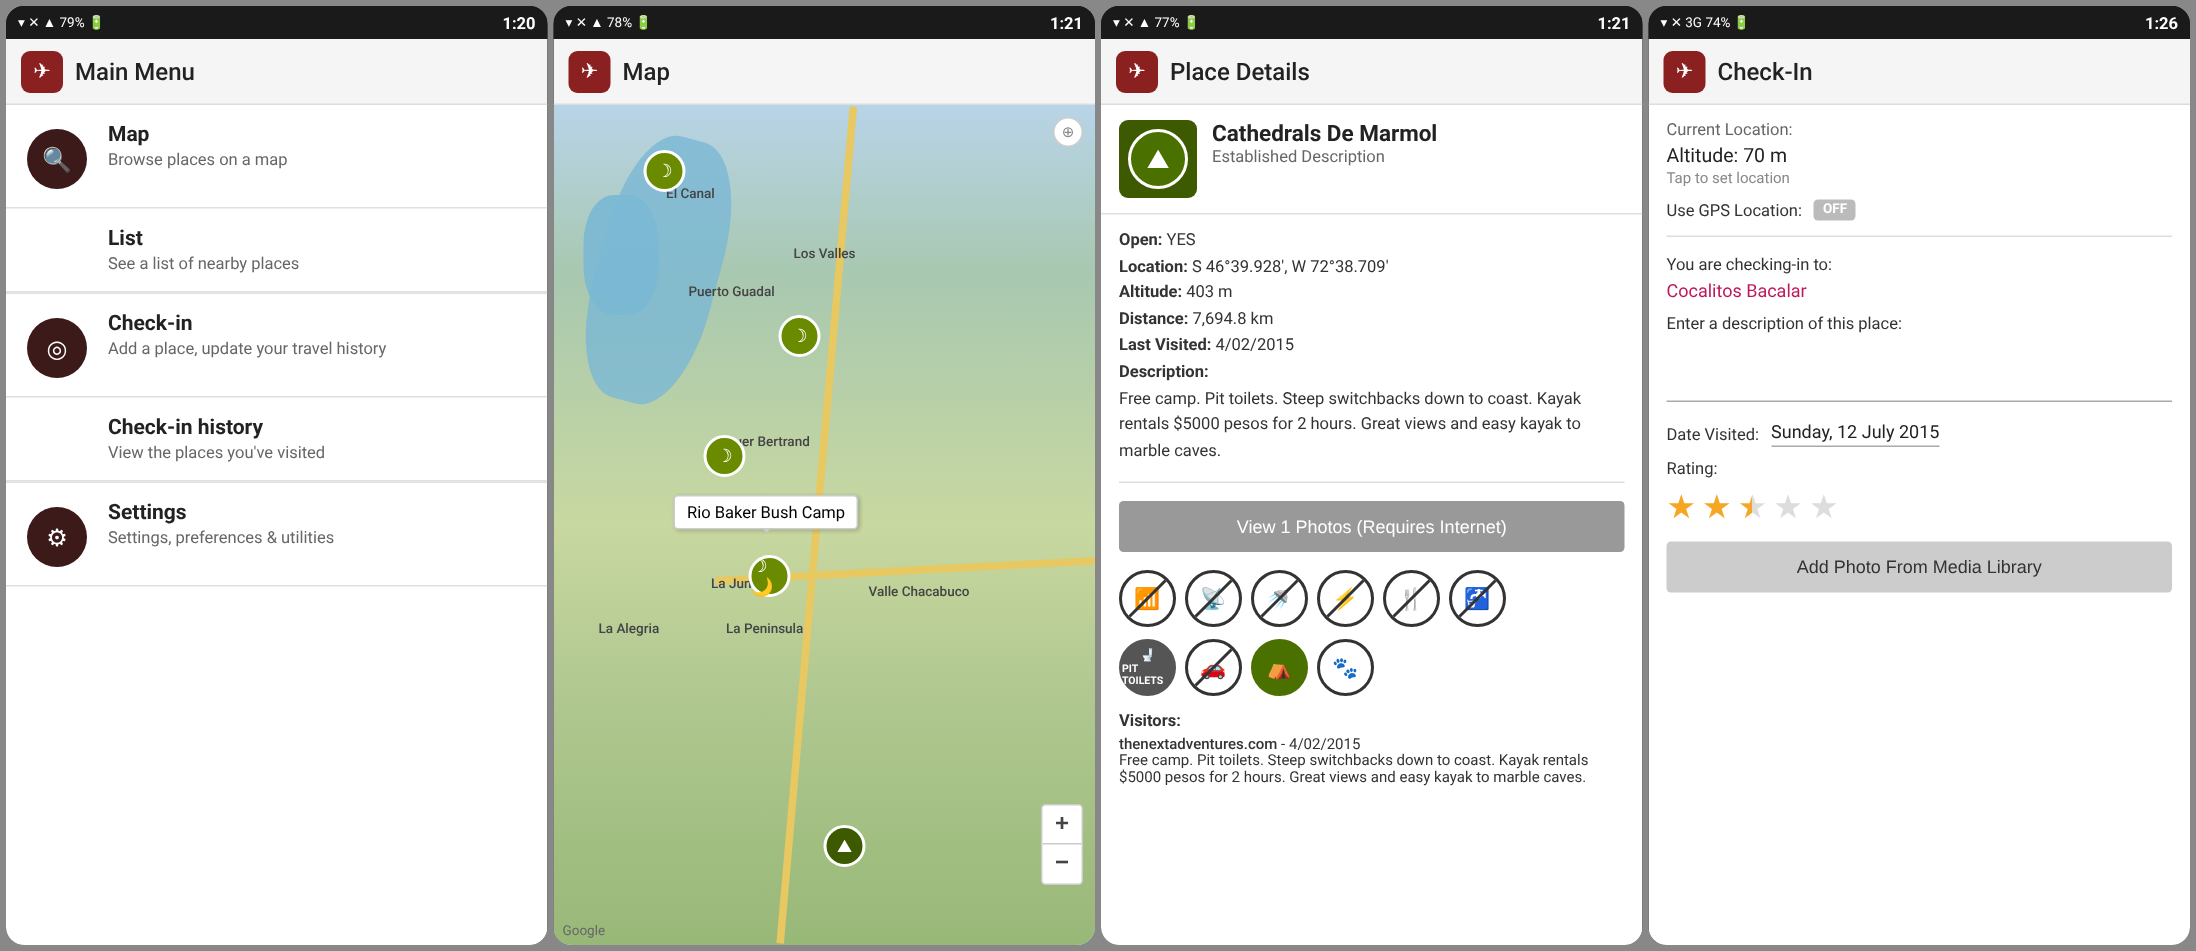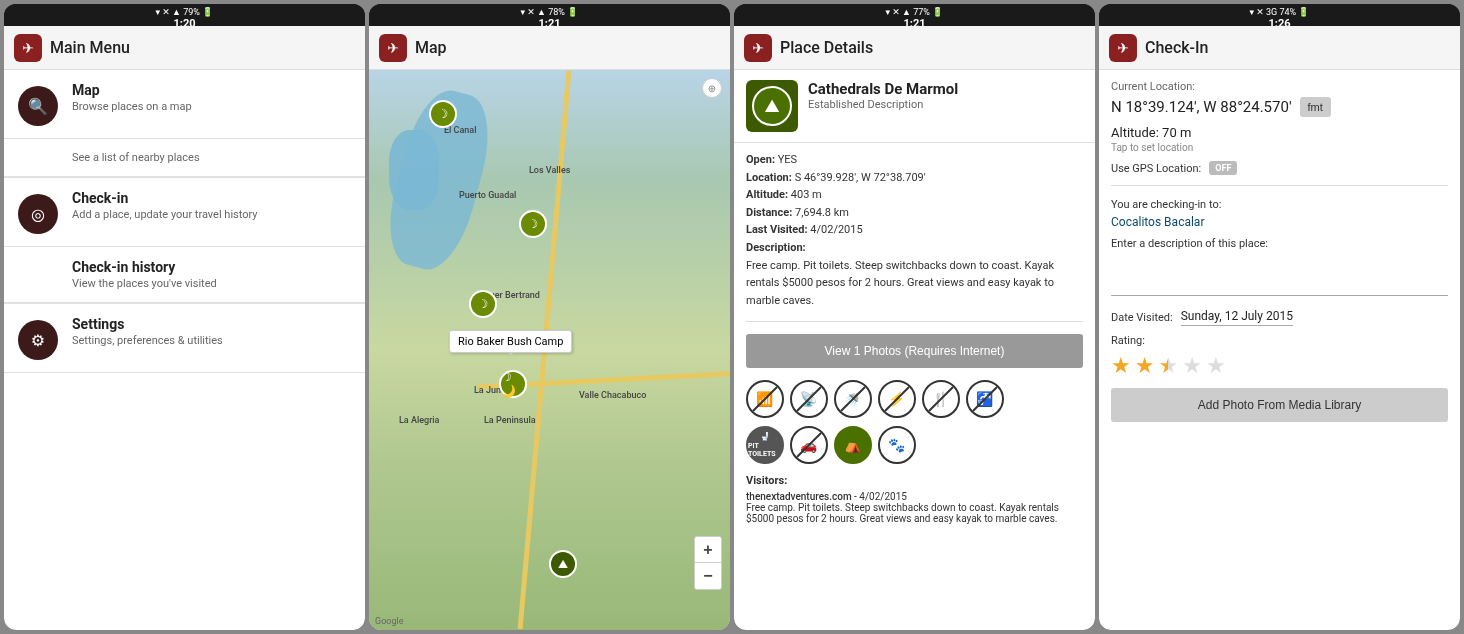--- a/index.html
+++ b/index.html
@@ -28,21 +28,20 @@
     .status-bar {
       background: #1a1a1a;
       color: white;
       font-size: 10px;
       padding: 3px 8px;
       display: flex;
       justify-content: space-between;
       align-items: center;
       height: 22px;
       flex-shrink: 0;
-      flex-direction: column;
     }
     .status-bar .time { font-weight: bold; font-size: 11px; }
     .status-icons { display: flex; gap: 2px; align-items: center; font-size: 9px; }
 
     
     .app-header {
       background: #f5f5f5;
       display: flex;
       align-items: center;
       padding: 6px 10px;
@@ -307,21 +306,21 @@
     .gps-label { font-size: 11px; color: #333; }
     .toggle-off {
       background: #bbb;
       color: white;
       font-size: 9px;
       padding: 2px 6px;
       border-radius: 3px;
       font-weight: bold;
     }
     .checkin-to { font-size: 11px; color: #333; margin-bottom: 4px; }
-    .checkin-place-link { font-size: 12px; color: #0c4a6e; margin-bottom: 8px; }
+    .checkin-place-link { font-size: 12px; color: #be185d; margin-bottom: 8px; }
     .checkin-desc-label { font-size: 11px; color: #333; margin-bottom: 6px; }
     .checkin-textarea {
       width: 100%;
       height: 40px;
       border: none;
       border-bottom: 1px solid #aaa;
       outline: none;
       font-size: 11px;
       resize: none;
       background: transparent;
@@ -370,20 +369,21 @@
     <div class="menu-item">
       <div class="menu-icon-circle">🔍</div>
       <div class="menu-text">
         <div class="menu-title">Map</div>
         <div class="menu-subtitle">Browse places on a map</div>
       </div>
     </div>
 
     <div class="menu-item">
       <div class="menu-text" style="padding-left:54px;">
+        <div class="menu-title">List</div>
         <div class="menu-subtitle">See a list of nearby places</div>
       </div>
     </div>
 
     <div class="menu-item" style="border-top: 1px solid #e0e0e0;">
       <div class="menu-icon-circle">◎</div>
       <div class="menu-text">
         <div class="menu-title">Check-in</div>
         <div class="menu-subtitle">Add a place, update your travel history</div>
       </div>
@@ -544,24 +544,20 @@
     </div>
     <div class="time">1:26</div>
   </div>
   <div class="app-header">
     <div class="app-logo">✈</div>
     <span class="app-header-title">Check-In</span>
   </div>
   <div class="screen-content">
     <div class="checkin-screen">
       <div class="checkin-label">Current Location:</div>
-      <div class="checkin-coords">
-        <span>N 18°39.124', W 88°24.570'</span>
-        <button class="fmt-btn">fmt</button>
-      </div>
       <div class="checkin-alt">
         <span>Altitude:</span>
         <span>70 m</span>
       </div>
       <div class="tap-set">Tap to set location</div>
       <div class="gps-row">
         <span class="gps-label">Use GPS Location:</span>
         <div class="toggle-off">OFF</div>
       </div>
       <div class="checkin-to">You are checking-in to:</div>

